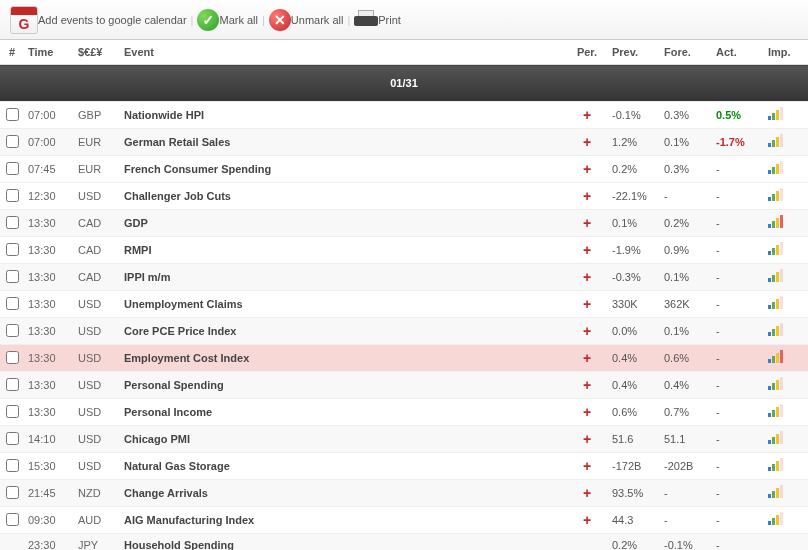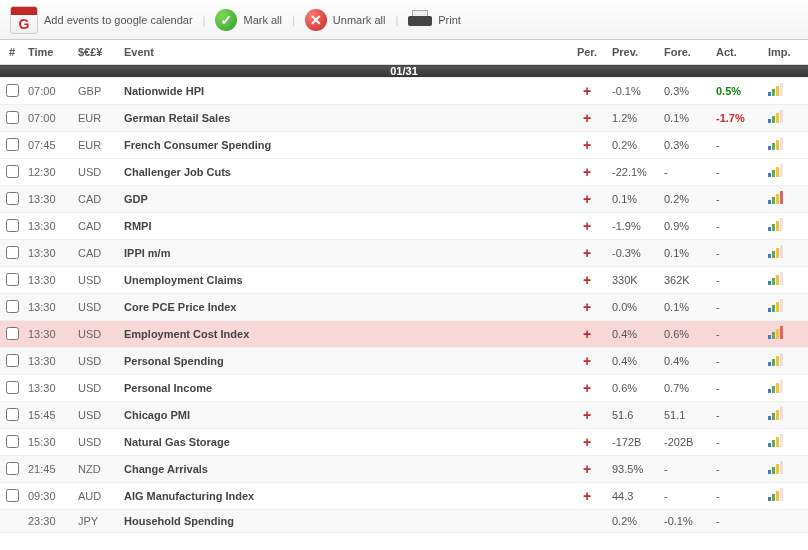--- a/index.html
+++ b/index.html
@@ -1,31 +1,31 @@
 <!DOCTYPE html>
 <html><head>
 <meta charset="utf-8">
 <style>
 * { margin: 0; padding: 0; box-sizing: border-box; }
 body { font-family: Arial, sans-serif; font-size: 11px; color: #333; background: #fff; width: 808px; }
-.toolbar { display: flex; align-items: center; padding: 4px 10px; border-bottom: 1px solid #ccc; gap: 6px; height: 40px; background: linear-gradient(#fefefe,#f3f3f3); }
+.toolbar { display: flex; align-items: center; padding: 4px 10px; border-bottom: 1px solid #ccc; height: 40px; background: linear-gradient(#fefefe,#f3f3f3); }
 .gcal-icon { width: 28px; height: 28px; background: linear-gradient(#fff,#f0f0f0); border: 1px solid #ccc; border-radius: 3px; position: relative; display: flex; flex-direction: column; }
 .gcal-icon::before { content:""; height:8px; background:#c62828; border-radius: 2px 2px 0 0;}
 .gcal-icon::after { content:"G"; color:#c62828; font-weight:bold; font-size:14px; text-align:center; line-height:18px;}
 .toolbar-link { color: #555; text-decoration: none; cursor: pointer; }
 .sep { color: #ccc; padding: 0 4px; }
 .circ-icon { width: 22px; height: 22px; border-radius: 50%; display: inline-flex; align-items: center; justify-content: center; color: #fff; font-weight: bold; font-size: 14px; }
 .circ-green { background: radial-gradient(circle at 30% 30%, #7ed957, #2e9e2e); }
 .circ-red { background: radial-gradient(circle at 30% 30%, #f77, #c62828); }
 .printer-icon { width:24px; height:20px; position:relative; }
 .printer-icon::before { content:""; position:absolute; top:0; left:4px; right:4px; height:6px; background:#eee; border:1px solid #aaa;}
 .printer-icon::after { content:""; position:absolute; top:6px; left:0; right:0; height:10px; background:#444; border-radius:2px;}
 table { width: 100%; border-collapse: collapse; table-layout: fixed; }
 thead th { text-align: left; padding: 6px 4px; font-weight: bold; color: #555; font-size: 11px; background:#fff; border-bottom: 1px solid #ddd;}
-.date-row td { background: linear-gradient(#555,#333); color: #fff; text-align: center; font-weight: bold; padding: 0; font-size: 11px;}
+.date-row td { background: linear-gradient(#555,#333); color: #fff; text-align: center; font-weight: bold; padding: 12px; font-size: 11px;}
 tbody tr { border-bottom: 1px solid #eee; }
 tbody tr.even { background: #f8f8f8; }
 tbody tr.odd { background: #fff; }
 tbody tr.highlight { background: #f8d7d7; }
 tbody td { padding: 5px 4px; font-size: 11px; vertical-align: middle; }
 .col-check { width: 24px; text-align:center;}
 .col-time { width: 50px; color:#666;}
 .col-curr { width: 46px; color:#666;}
 .col-event { font-weight: bold; color: #444; }
 .col-per { width: 42px; text-align:center;}
@@ -272,21 +272,21 @@
         <td class="col-val ">-</td>
         <td class="col-imp"><span class="bars">
             <span class="b1" style="height:4px;opacity:1"></span>
             <span class="b2" style="height:7px;opacity:1"></span>
             <span class="b3" style="height:10px;opacity:1"></span>
             <span class="b4" style="height:13px;opacity:0.2"></span>
           </span></td>
       </tr>
       <tr class="even">
         <td class="col-check"><input type="checkbox" style=""></td>
-        <td class="col-time">15:45</td>
+        <td class="col-time">14:10</td>
         <td class="col-curr">USD</td>
         <td class="col-event">Chicago PMI</td>
         <td class="col-per"><span class="plus">+</span></td>
         <td class="col-val">51.6</td>
         <td class="col-val">51.1</td>
         <td class="col-val ">-</td>
         <td class="col-imp"><span class="bars">
             <span class="b1" style="height:4px;opacity:1"></span>
             <span class="b2" style="height:7px;opacity:1"></span>
             <span class="b3" style="height:10px;opacity:1"></span>

